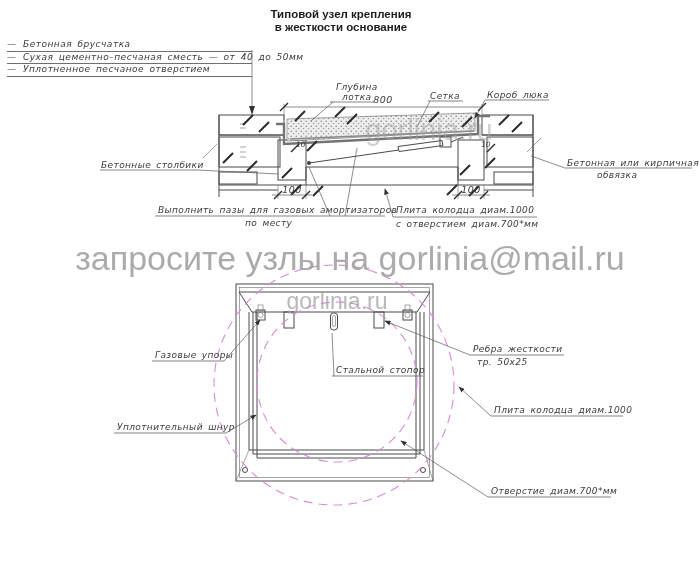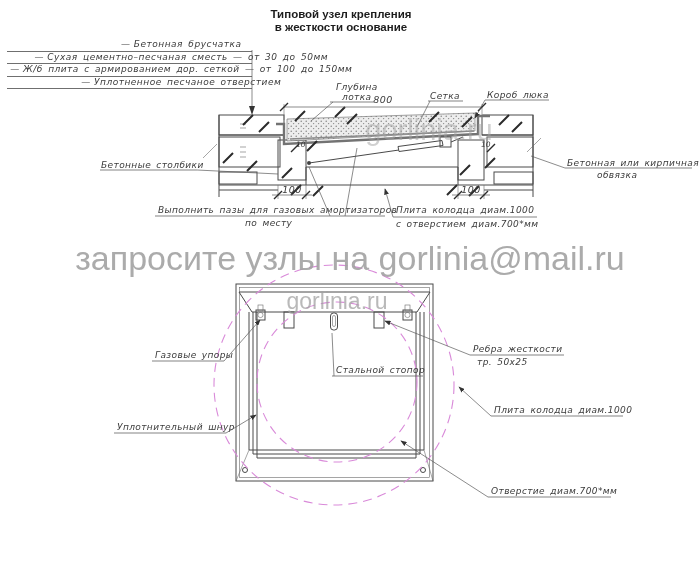--- a/index.html
+++ b/index.html
@@ -3,21 +3,21 @@
 <meta charset="utf-8">
 <style>
   html,body{margin:0;padding:0;background:#ffffff;}
   .sheet{position:relative;width:700px;height:568px;background:#ffffff;overflow:hidden;
          font-family:"Liberation Sans",sans-serif;}
   .title{position:absolute;top:8px;left:231px;width:220px;text-align:center;
          font-size:11.5px;font-weight:bold;color:#1c1c1c;line-height:13px;}
   .legend{position:absolute;top:39px;left:7px;}
   .lrow{position:relative;white-space:nowrap;height:12.6px;
         font:italic 9px "DejaVu Sans",sans-serif;color:#3b3b3b;
-        letter-spacing:.5px;word-spacing:2px;text-align:center;}
+        letter-spacing:.5px;word-spacing:2px;}
   .lrow .u{position:absolute;left:0;bottom:0;width:245px;border-bottom:1px solid #6f6f6f;height:0;}
   .ldash{display:inline-block;width:16px;}
   svg{position:absolute;left:0;top:0;}
   .ln{stroke:#4a4a4a;stroke-width:1;fill:none;}
   .thin{stroke:#6a6a6a;stroke-width:.6;fill:none;}
   .steel{stroke:#737373;stroke-width:2.4;fill:none;}
   .lead{stroke:#5a5a5a;stroke-width:.7;fill:none;}
   .ul{stroke:#4f4f4f;stroke-width:.7;}
   .tick{stroke:#2b2b2b;stroke-width:2;fill:none;}
   .dtick{stroke:#2b2b2b;stroke-width:1.4;fill:none;}
@@ -33,22 +33,21 @@
 
 <div class="sheet">
 
   <div class="title">
     <div>Типовой узел крепления</div>
     <div>в жесткости основание</div>
   </div>
 
   <div class="legend">
     <div class="lrow"><span class="u"></span><span class="ldash">—</span><span>Бетонная брусчатка</span></div>
-    <div class="lrow"><span class="u"></span><span class="ldash">—</span><span>Сухая цементно–песчаная сместь — от 30 до 50мм</span></div>
-    <div class="lrow"><span class="u"></span><span class="ldash">—</span><span>Ж/б плита с армированием дор. сеткой — от 100 до 150мм</span></div>
+    <div class="lrow"><span class="u"></span><span class="ldash">—</span><span>Сухая цементно–песчаная сместь — от 40 до 50мм</span></div>
     <div class="lrow"><span class="u"></span><span class="ldash">—</span><span>Уплотненное песчаное отверстием</span></div>
   </div>
 
   <svg width="700" height="568" viewBox="0 0 700 568">
     <defs>
       <marker id="arr" markerWidth="9" markerHeight="7" refX="8" refY="3.5" orient="auto">
         <path d="M0,0 L9,3.5 L0,7 Z" fill="#333" stroke="none"></path>
       </marker>
       <pattern id="pav" width="5" height="5" patternUnits="userSpaceOnUse">
         <rect width="5" height="5" fill="#ededed" stroke="none"></rect>

